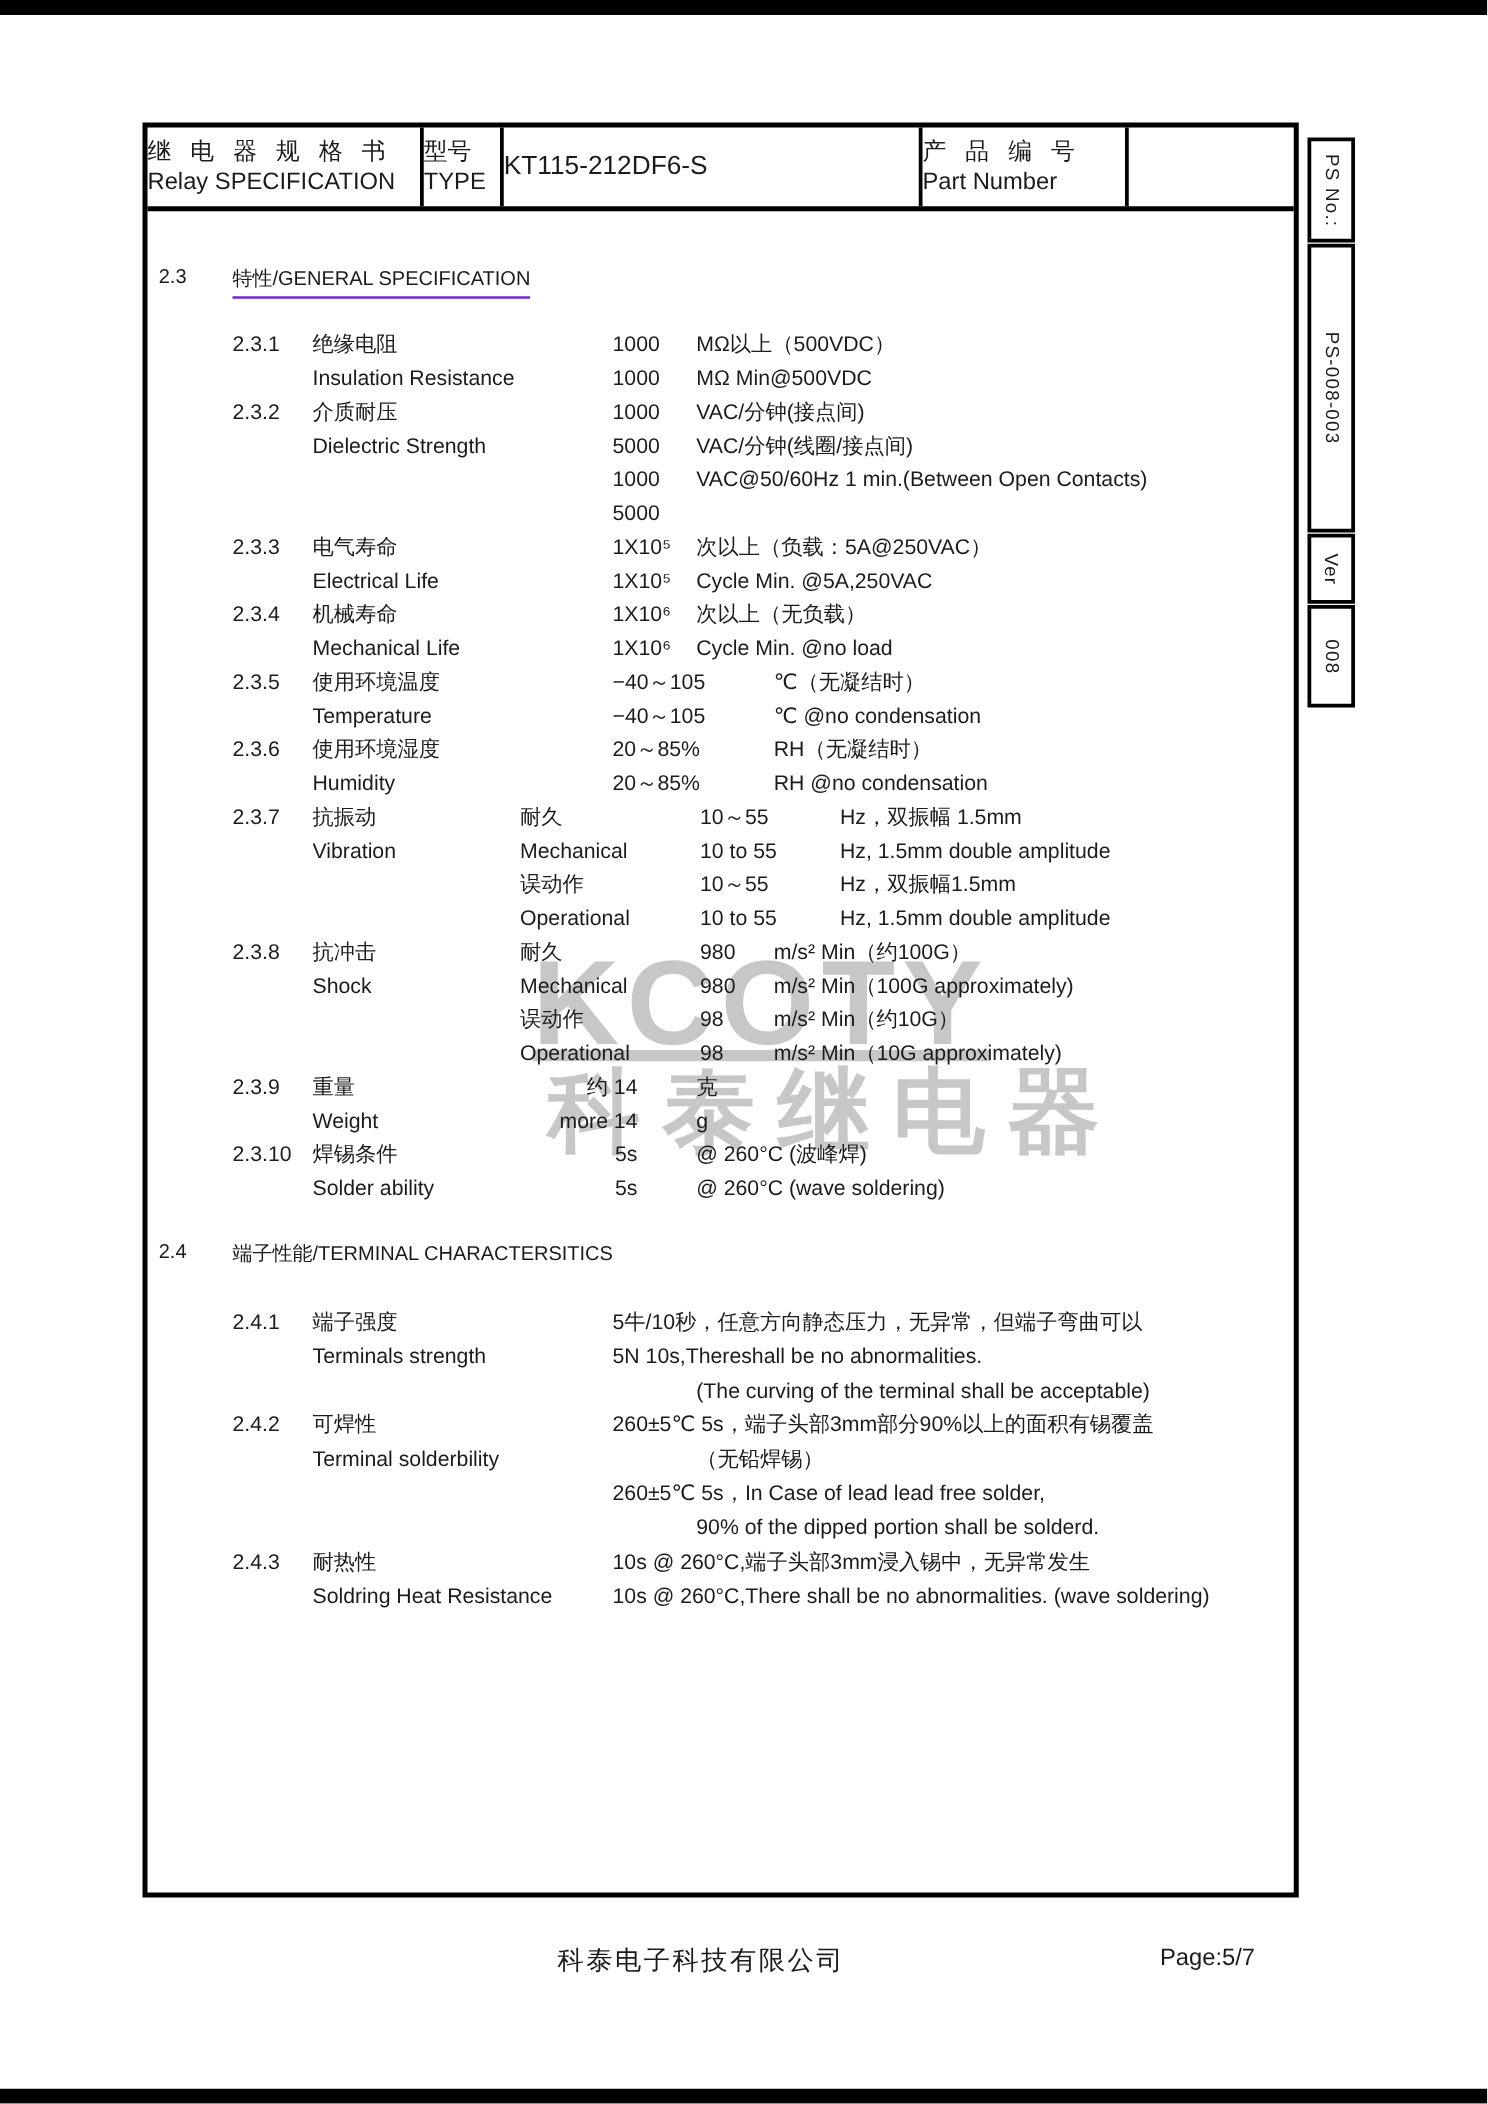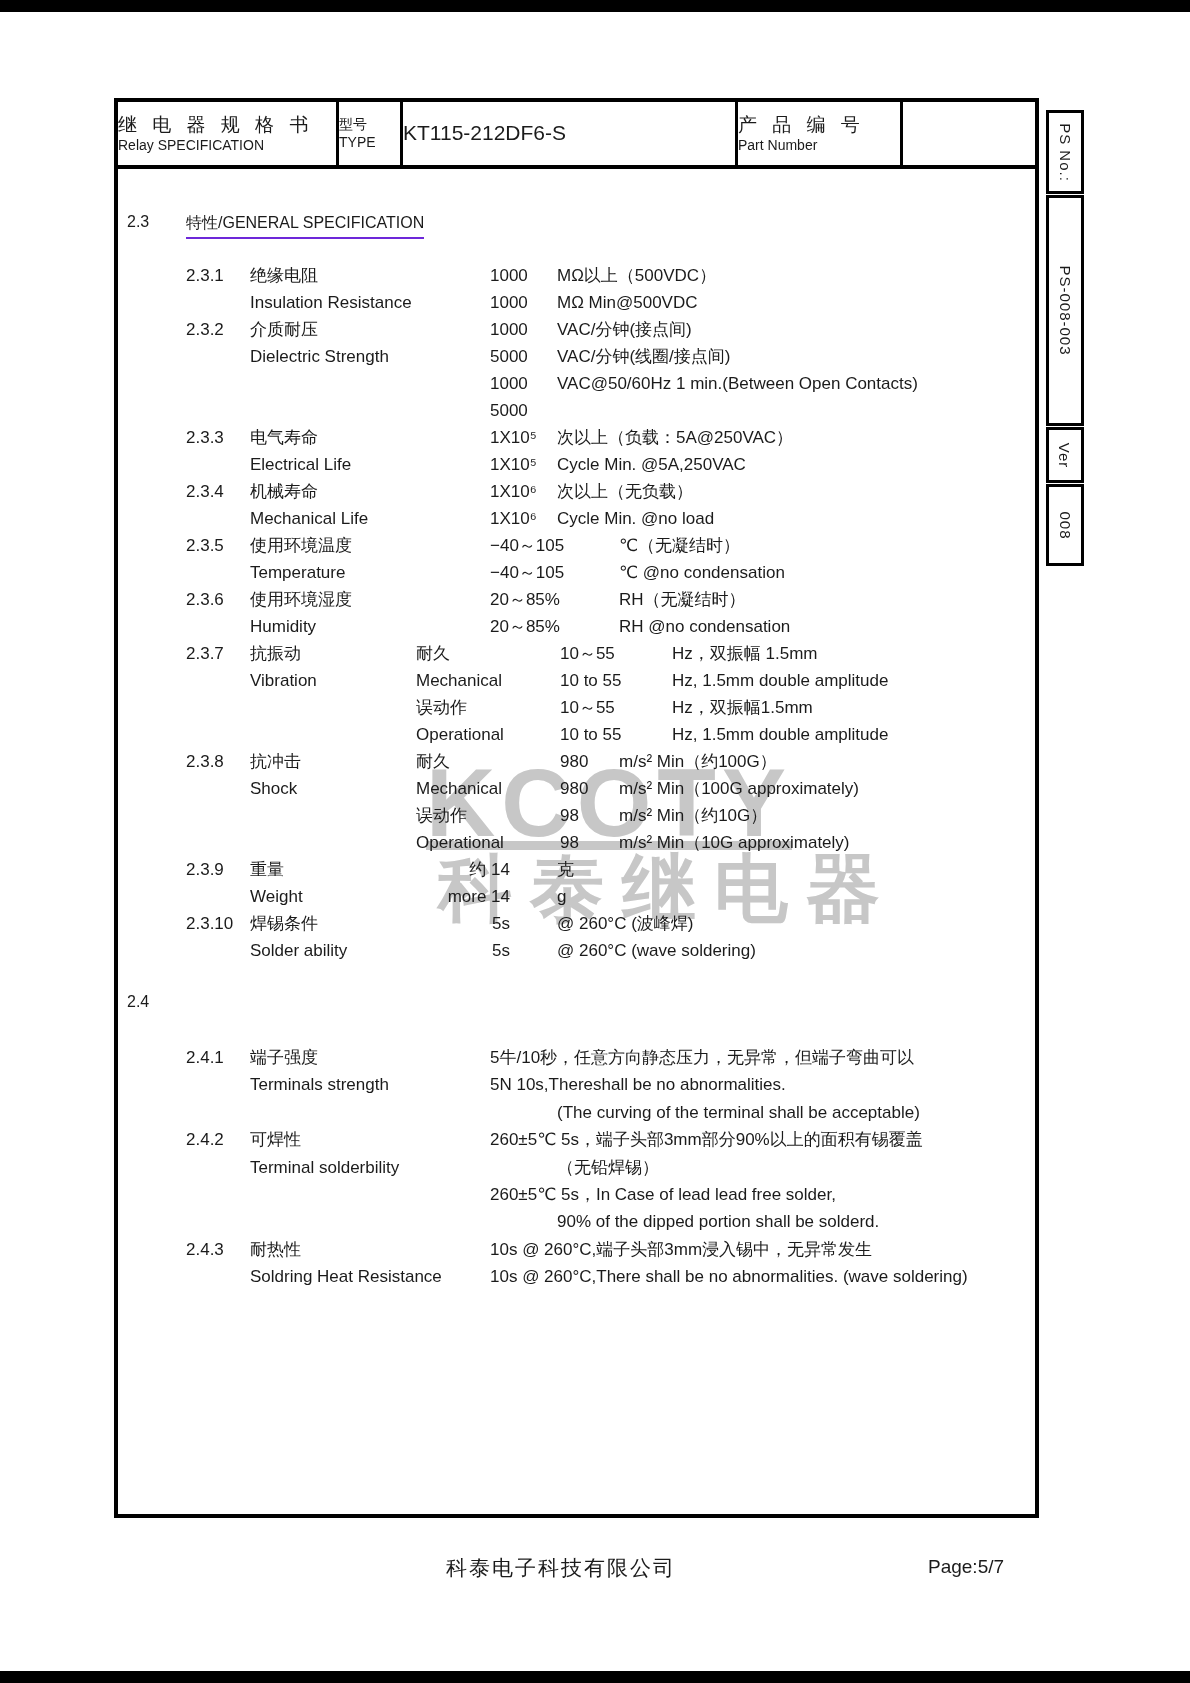--- a/index.html
+++ b/index.html
@@ -22,21 +22,21 @@
   
   .hdr{position:absolute;left:0;top:0;width:100%;height:67px;border-bottom:4px solid #000;box-sizing:border-box;display:flex;}
   .hcell{border-right:3px solid #000;box-sizing:border-box;display:flex;flex-direction:column;align-items:flex-start;justify-content:center;line-height:1.25;}
   .hcell:last-child{border-right:none;}
   .hc1{width:221px;}
   .hc2{width:64px;}
   .hc3{width:335px;font-size:21px;}
   .hc4{width:165px;}
   .hc5{flex:1;}
   .hcn{font-size:19px;letter-spacing:5px;white-space:nowrap;}
-  .hen{font-size:14px;white-space:nowrap;}
+  .hen{font-size:19px;white-space:nowrap;}
 
   
   .sidebar{position:absolute;left:1046px;top:110px;width:38px;}
   .sbox{border:3px solid #000;box-sizing:border-box;width:38px;display:flex;align-items:center;justify-content:center;background:#fff;}
   .sbox span{transform:rotate(90deg);white-space:nowrap;font-size:15px;letter-spacing:1px;}
   .sb1{height:84px;}
   .sb2{height:231px;margin-top:1px;}
   .sb3{height:56px;margin-top:1px;}
   .sb4{height:82px;margin-top:1px;}
 
@@ -372,20 +372,21 @@
           <span class="cell c-label">Solder ability</span>
 
           <span class="cell c-valr">5s</span>
           <span class="cell c-unit">@ 260°C (wave soldering)</span>
 
         </div>
       </div>
 
     <div class="sec-head" style="top:993px;">
       <span class="snum">2.4</span>
+      <span class="stitle">端子性能/TERMINAL CHARACTERSITICS</span>
     </div>
 
     <div class="rows r24" style="top:1044px;">
 
         <div class="row">
           <span class="cell c-num">2.4.1</span>
           <span class="cell c-label">端子强度</span>
           <span class="cell c-val">5牛/10秒，任意方向静态压力，无异常，但端子弯曲可以</span>
 
         </div>

